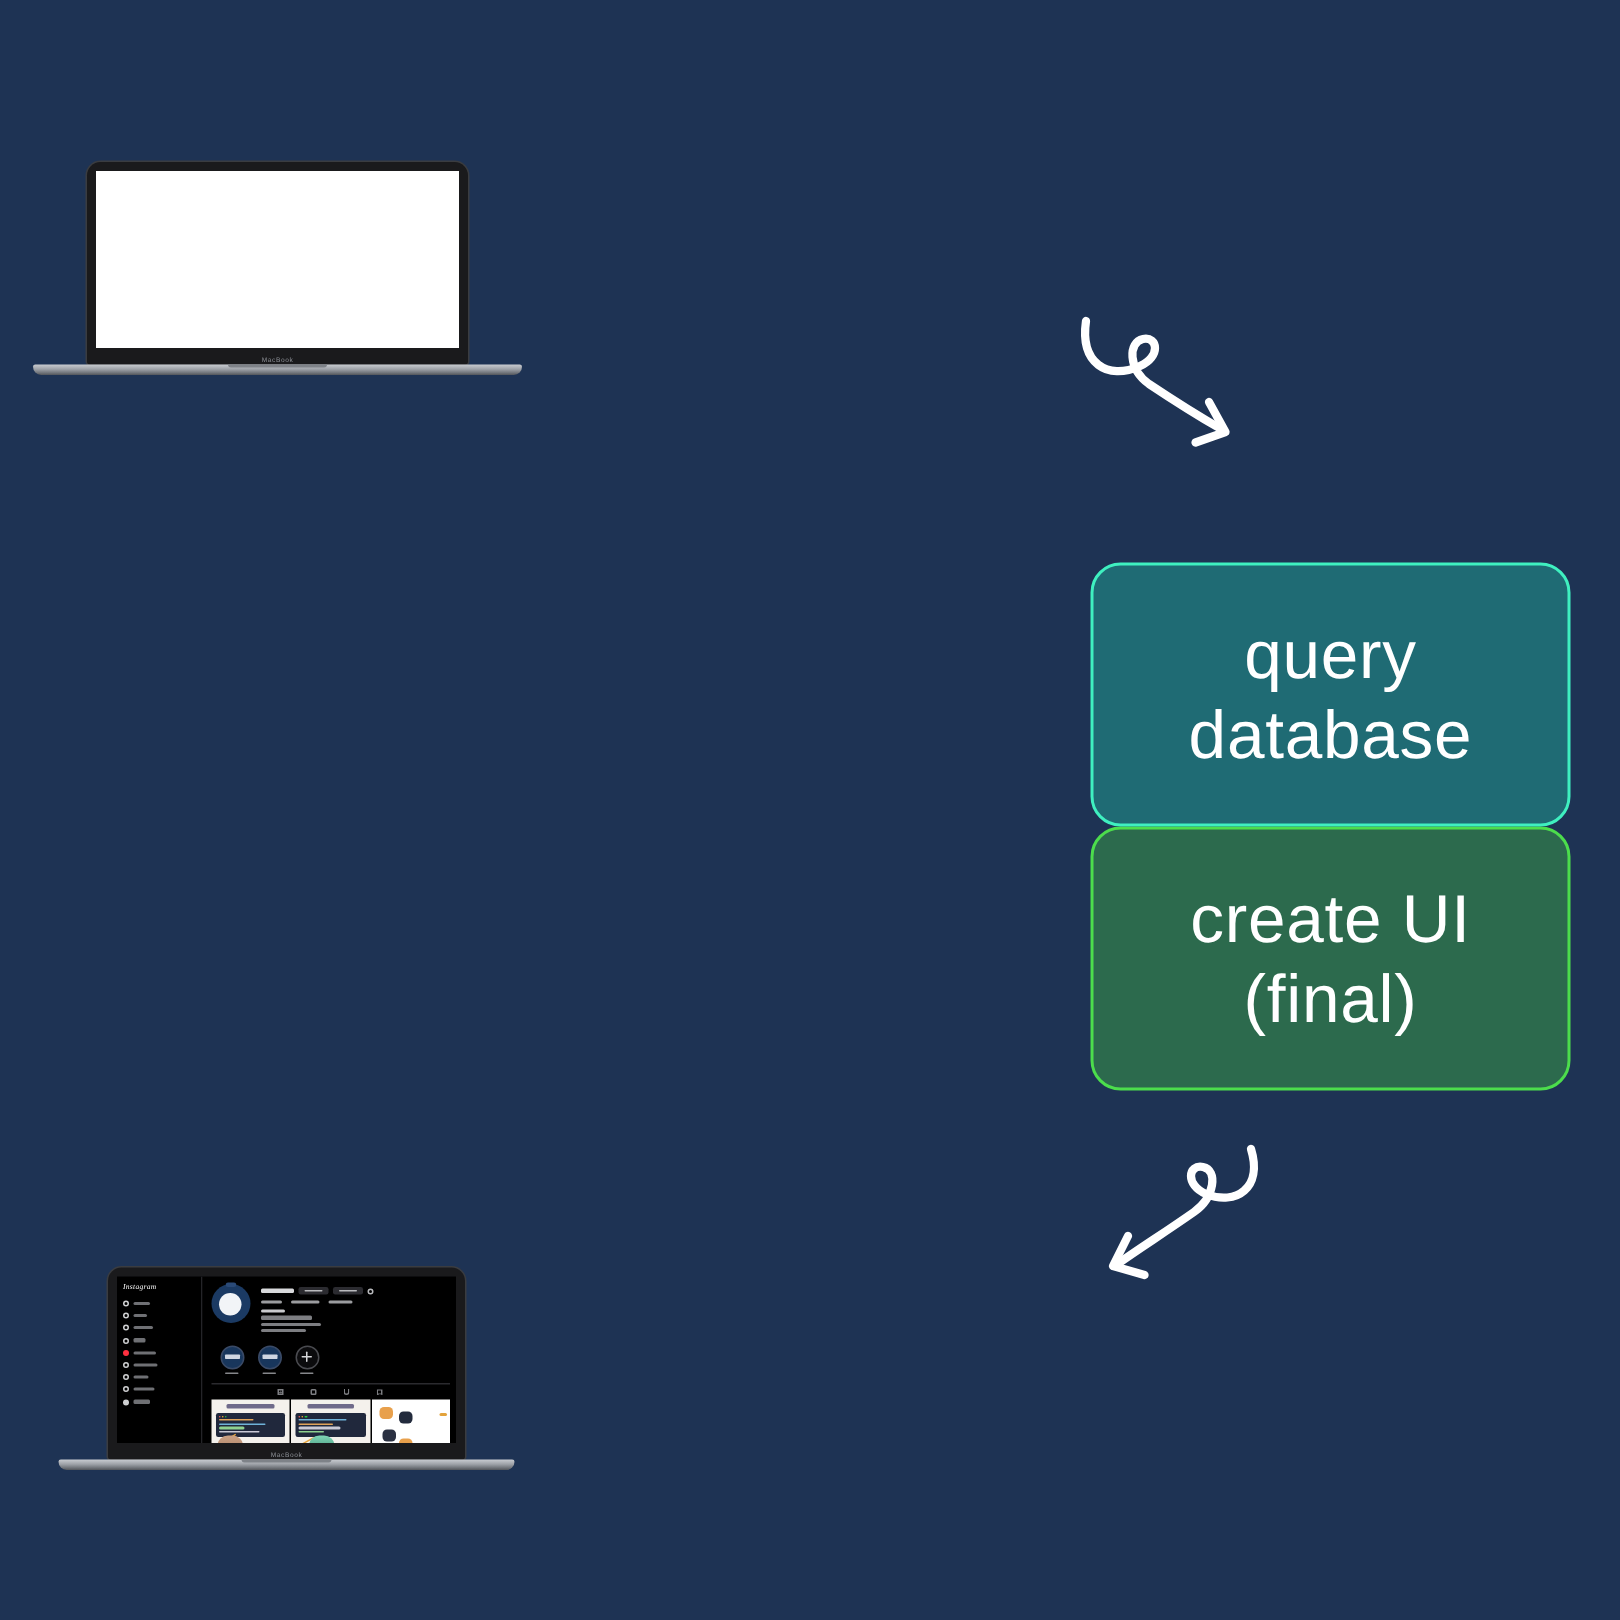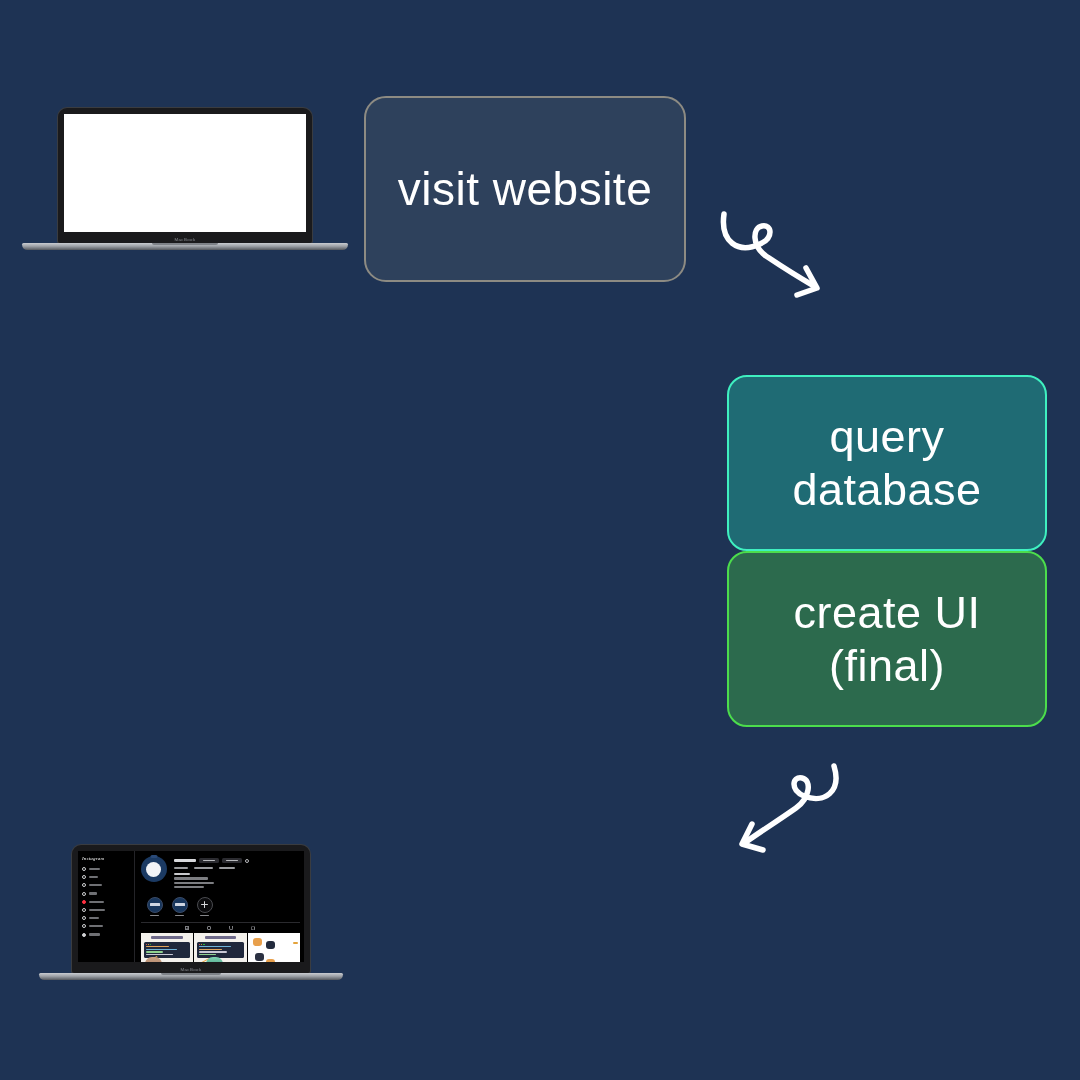--- a/index.html
+++ b/index.html
@@ -279,21 +279,20 @@
 <div id="canvas">
 
   <div class="laptop laptop-top">
     <div class="lid">
       <div class="screen"></div>
       <div class="lid-label">MacBook</div>
     </div>
     <div class="base"></div>
   </div>
 
-  <div class="flow-box box-visit">visit website</div>
 
   <svg class="arrow-svg arrow-1" width="160" height="120" viewBox="0 0 160 120">
     <path class="arrow-path" d="M24 16 C20 44, 38 56, 60 46 C74 40, 72 26, 62 28 C52 30, 52 48, 66 58 C84 70, 100 80, 114 88"></path>
     <path class="arrow-path" d="M106 70 L117 90 L97 97"></path>
   </svg>
 
   <div class="flow-box box-create">create UI
 (final)</div>
 
   <div class="flow-box box-query">query

